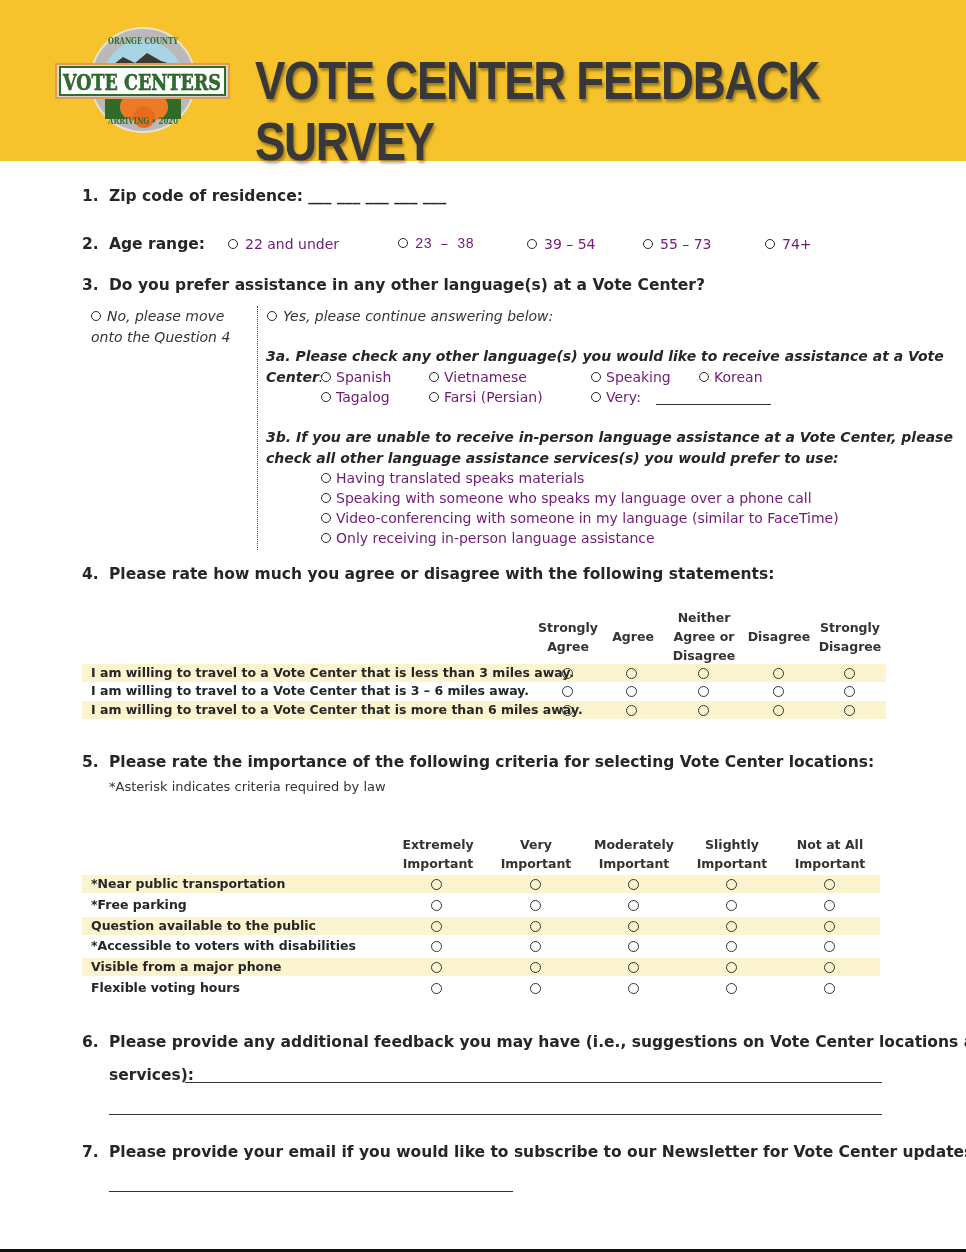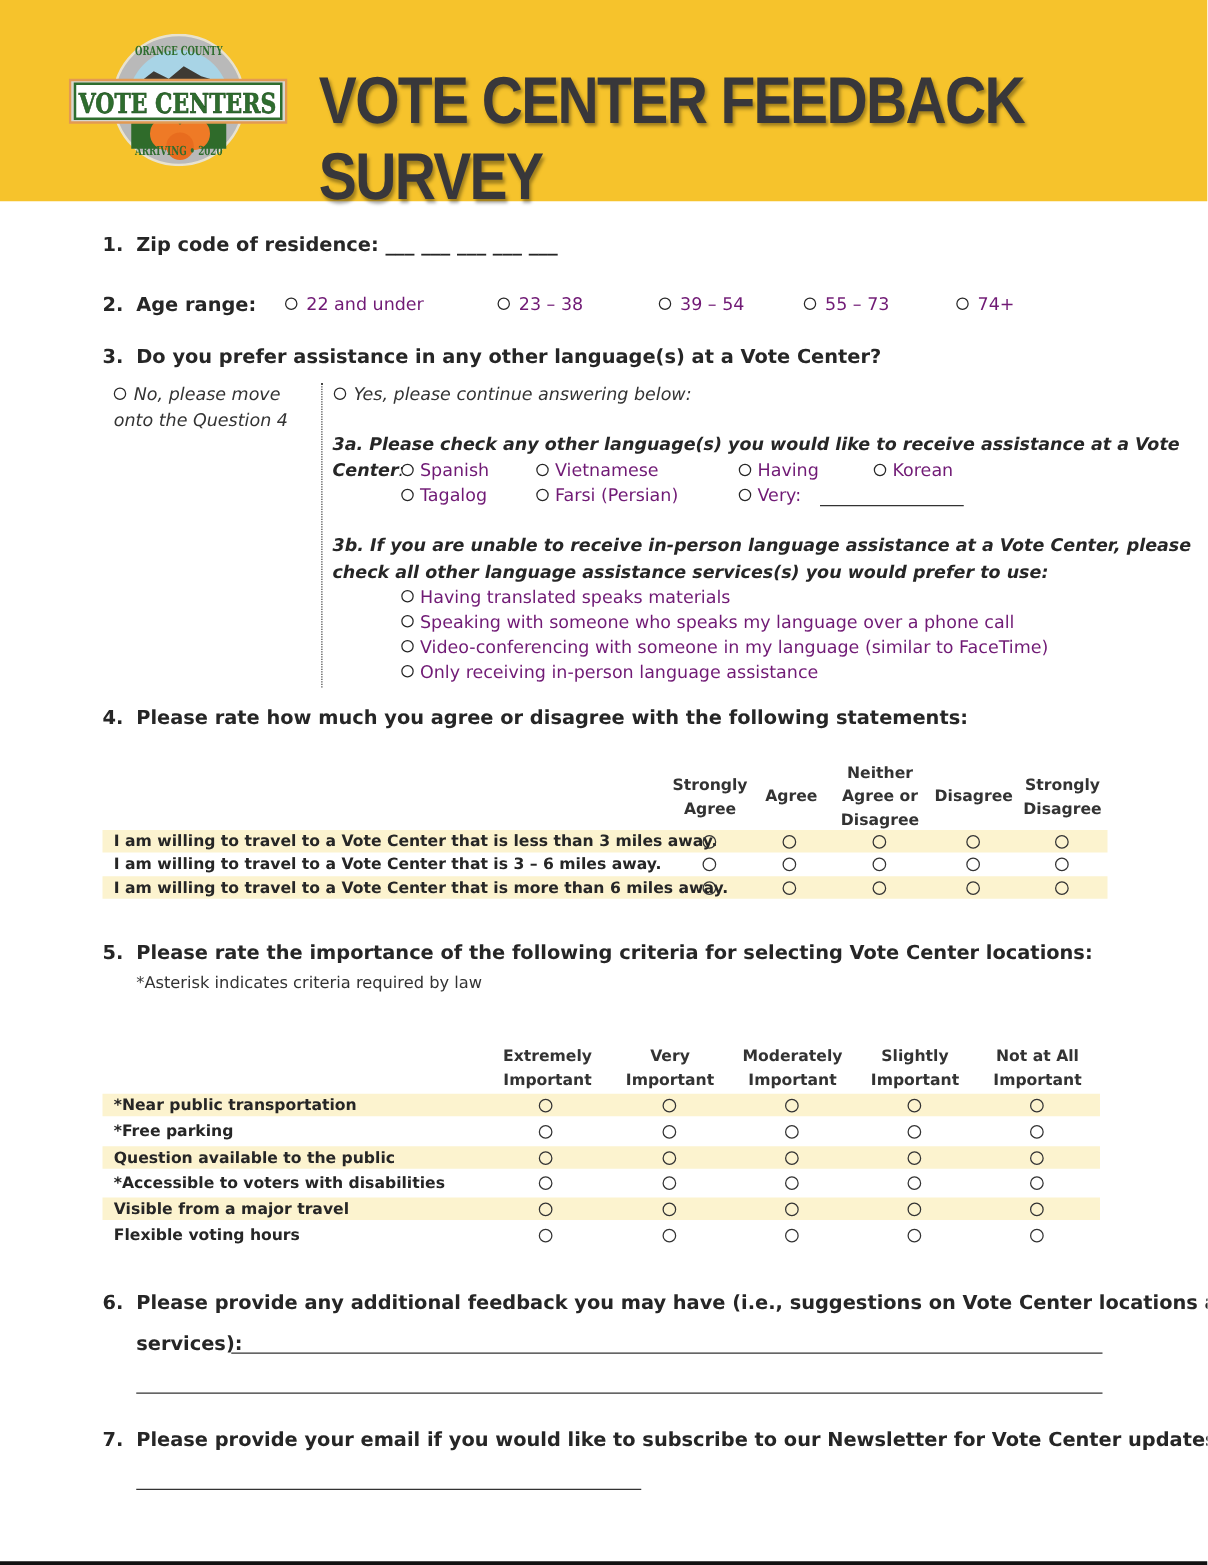--- a/index.html
+++ b/index.html
@@ -69,41 +69,41 @@
 
 <div class="abs qnum" style="left:82px; top:187px;">1.</div>
 <div class="abs qtext" style="left:109px; top:187px;">
   <span>Zip code of residence:</span>
   <span>___ ___ ___ ___ ___</span>
 </div>
 
 <div class="abs qnum" style="left:82px; top:235px;">2.</div>
 <div class="abs qtext" style="left:109px; top:235px;">Age range:</div>
 <div class="abs opt" style="left:228px; top:236px;"><span class="radio"></span><span>22 and under</span></div>
-<div class="abs opt" style="left:398px; top:236px;"><span class="radio"></span><span>23 – 38</span></div>
+<div class="abs opt" style="left:398px; top:236px;font-family:Liberation Mono, monospace;"><span class="radio"></span><span>23 – 38</span></div>
 <div class="abs opt" style="left:527px; top:236px;"><span class="radio"></span><span>39 – 54</span></div>
 <div class="abs opt" style="left:643px; top:236px;"><span class="radio"></span><span>55 – 73</span></div>
 <div class="abs opt" style="left:765px; top:236px;"><span class="radio"></span><span>74+</span></div>
 
 <div class="abs qnum" style="left:82px; top:276px;">3.</div>
 <div class="abs qtext" style="left:109px; top:276px;">Do you prefer assistance in any other language(s) at a Vote Center?</div>
 
 <div class="abs ital" style="left:91px; top:308px;"><span class="radio" style="margin-right:6px;"></span><span>No, please move</span></div>
 <div class="abs ital" style="left:91px; top:329px;">onto the Question 4</div>
 
 <div class="dotline"></div>
 
 <div class="abs ital" style="left:267px; top:308px;"><span class="radio" style="margin-right:6px;"></span><span>Yes, please continue answering below:</span></div>
 
 <div class="abs boldital" style="left:266px; top:348px;">3a. Please check any other language(s) you would like to receive assistance at a Vote</div>
 <div class="abs boldital" style="left:266px; top:369px;"><span>Center</span><span style="font-weight:normal;">:</span></div>
 
 <div class="abs opt" style="left:321px; top:369px;"><span class="radio" style="margin-right:5px;"></span><span>Spanish</span></div>
 <div class="abs opt" style="left:429px; top:369px;"><span class="radio" style="margin-right:5px;"></span><span>Vietnamese</span></div>
-<div class="abs opt" style="left:591px; top:369px;"><span class="radio" style="margin-right:5px;"></span><span>Having</span></div>
+<div class="abs opt" style="left:591px; top:369px;"><span class="radio" style="margin-right:5px;"></span><span>Speaking</span></div>
 <div class="abs opt" style="left:699px; top:369px;"><span class="radio" style="margin-right:5px;"></span><span>Korean</span></div>
 <div class="abs opt" style="left:321px; top:389px;"><span class="radio" style="margin-right:5px;"></span><span>Tagalog</span></div>
 <div class="abs opt" style="left:429px; top:389px;"><span class="radio" style="margin-right:5px;"></span><span>Farsi (Persian)</span></div>
 <div class="abs opt" style="left:591px; top:389px;"><span class="radio" style="margin-right:5px;"></span><span>Very:</span></div>
 <div class="uline" style="left:656px; top:404px; width:115px;"></div>
 
 <div class="abs boldital" style="left:266px; top:429px;">3b. If you are unable to receive in-person language assistance at a Vote Center, please</div>
 <div class="abs boldital" style="left:266px; top:450px;">check all other language assistance services(s) you would prefer to use:</div>
 <div class="abs opt" style="left:321px; top:470px;"><span class="radio" style="margin-right:5px;"></span><span>Having translated speaks materials</span></div>
 <div class="abs opt" style="left:321px; top:490px;"><span class="radio" style="margin-right:5px;"></span><span>Speaking with someone who speaks my language over a phone call</span></div>
@@ -212,21 +212,21 @@
     </div>
     <div class="table-row" style="top: 937.4px; width: 798px;">
       <div class="row-label">*Accessible to voters with disabilities</div>
       <span class="cell-radio" style="left: 349px;"></span>
       <span class="cell-radio" style="left: 448px;"></span>
       <span class="cell-radio" style="left: 546px;"></span>
       <span class="cell-radio" style="left: 644px;"></span>
       <span class="cell-radio" style="left: 742px;"></span>
     </div>
     <div class="table-row shade" style="top: 958.2px; width: 798px;">
-      <div class="row-label">Visible from a major travel</div>
+      <div class="row-label">Visible from a major phone</div>
       <span class="cell-radio" style="left: 349px;"></span>
       <span class="cell-radio" style="left: 448px;"></span>
       <span class="cell-radio" style="left: 546px;"></span>
       <span class="cell-radio" style="left: 644px;"></span>
       <span class="cell-radio" style="left: 742px;"></span>
     </div>
     <div class="table-row" style="top: 979px; width: 798px;">
       <div class="row-label">Flexible voting hours</div>
       <span class="cell-radio" style="left: 349px;"></span>
       <span class="cell-radio" style="left: 448px;"></span>

